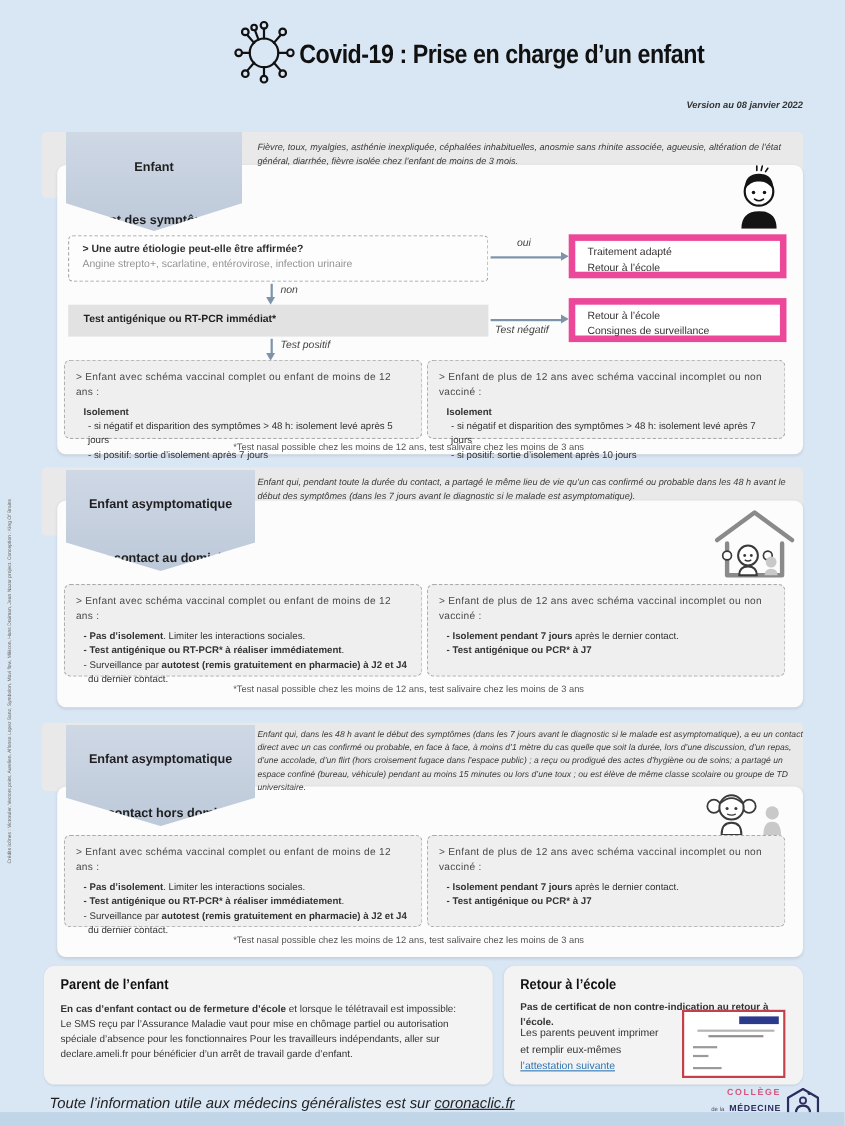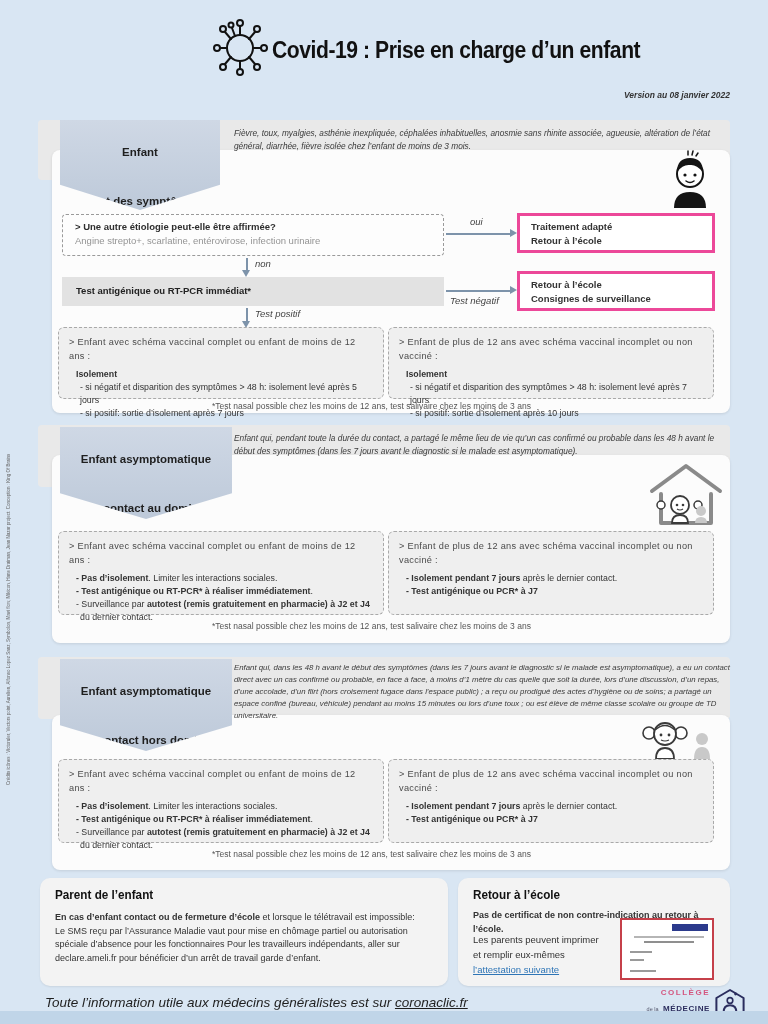--- a/index.html
+++ b/index.html
@@ -24,22 +24,22 @@
             padding-top:24px;gap:33px; }
   .definition { position:absolute; font-style:italic; font-size:8.3px; color:#3a3a3a; line-height:1.55; }
 
   
   .question-box { position:absolute; border:1px dashed #9a9a9a; border-radius:4px; background:#fdfdfd;
                   padding:5px 12px; font-size:9.5px; line-height:1.5; }
   .q-bold { font-weight:bold; color:#2e2e2e; }
   .q-sub { color:#949494; }
   .test-box { position:absolute; background:#e2e2e2; font-weight:bold; font-size:9.5px; color:#222;
               padding:8px 14px; }
-  .outcome-box { position:absolute; border:3px solid #ec4899; background:#fff; padding:4px 11px;
-                 font-weight:bold; font-size:9.5px; color:#333; line-height:1.5; }
+  .outcome-box { position:absolute; border:6px solid #ec4899; background:#fff; padding:4px 11px;
+                 font-weight:normal; font-size:9.5px; color:#333; line-height:1.5; }
   .arrow-line-h { position:absolute; height:1.5px; background:#7d93aa; }
   .arrow-head-r { position:absolute; width:0; height:0; border-left:7px solid #7d93aa;
                   border-top:4px solid transparent; border-bottom:4px solid transparent; }
   .arrow-line-v { position:absolute; width:1.5px; background:#7d93aa; }
   .arrow-head-d { position:absolute; width:0; height:0; border-top:7px solid #7d93aa;
                   border-left:4px solid transparent; border-right:4px solid transparent; }
   .flow-label { position:absolute; font-style:italic; font-size:9.5px; color:#444; }
 
   .dashed-box { position:absolute; border:1px dashed #a9a9a9; border-radius:6px; background:#efefef;
                 padding:8px 10px 6px 10px; font-size:8.8px; color:#333; line-height:1.5; }

